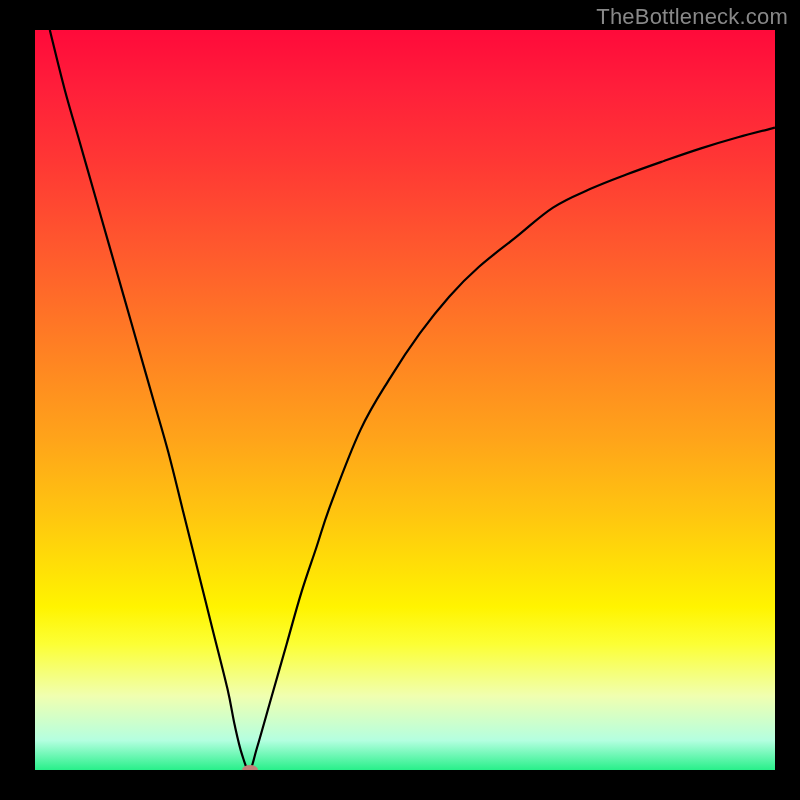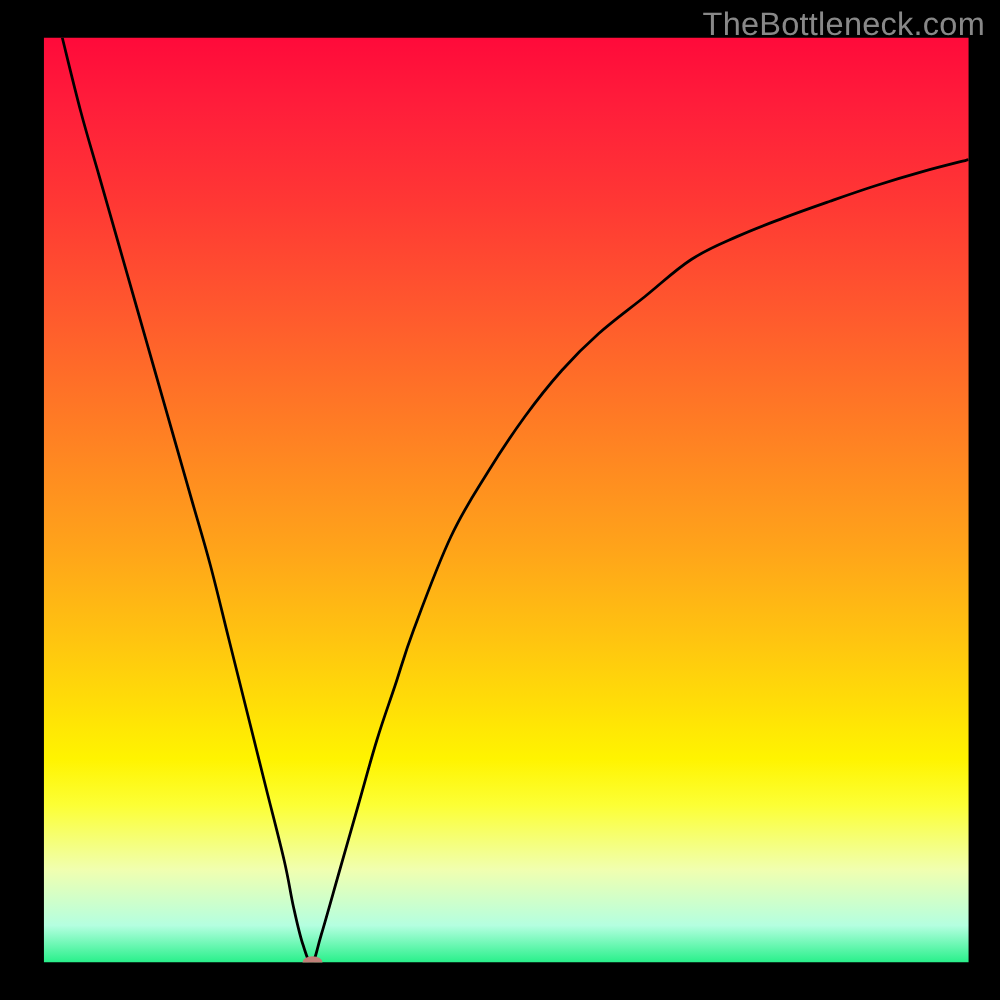--- a/index.html
+++ b/index.html
@@ -9,21 +9,21 @@
     background: #000;
     position: relative;
     font-family: Arial, Helvetica, sans-serif;
     overflow: hidden;
   }
   .attribution {
     position: absolute;
     top: 4px;
     right: 12px;
     color: #888;
-    font-size: 26px;
+    font-size: 22px;
     font-weight: 500;
     letter-spacing: 0.2px;
     z-index: 10;
   }
   .plot-area {
     position: absolute;
     left: 35px;
     top: 30px;
     width: 740px;
     height: 740px;

